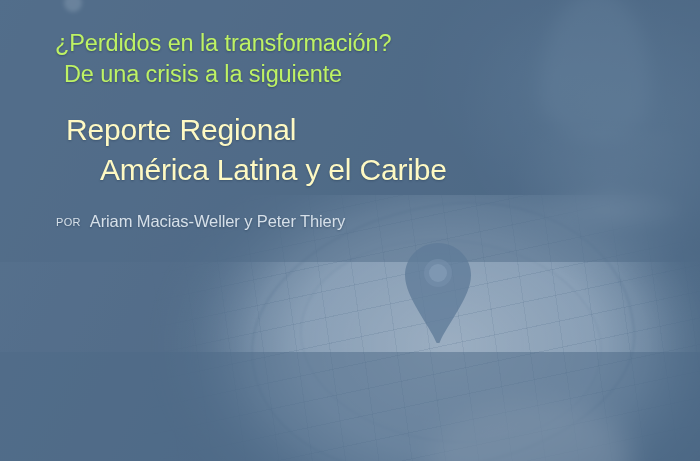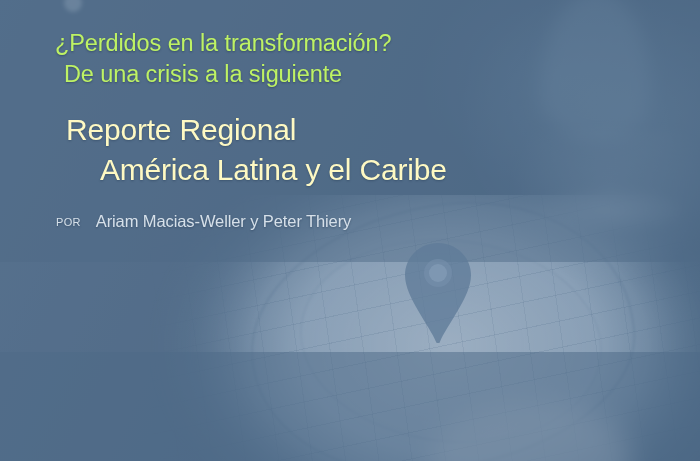--- a/index.html
+++ b/index.html
@@ -176,21 +176,21 @@
     font-size: 11px;
     font-weight: 400;
     letter-spacing: 0.3px;
     vertical-align: 1px;
     text-align: right;
   }
   .byline .by-names {
     font-size: 16.5px;
     font-weight: 400;
     letter-spacing: -0.1px;
-    margin-left: 15px;
+    margin-left: 9px;
   }
 
   
   .footer {
     position: absolute;
     left: 0;
     top: 352px;
     width: 700px;
     height: 109px;
     z-index: 6;

